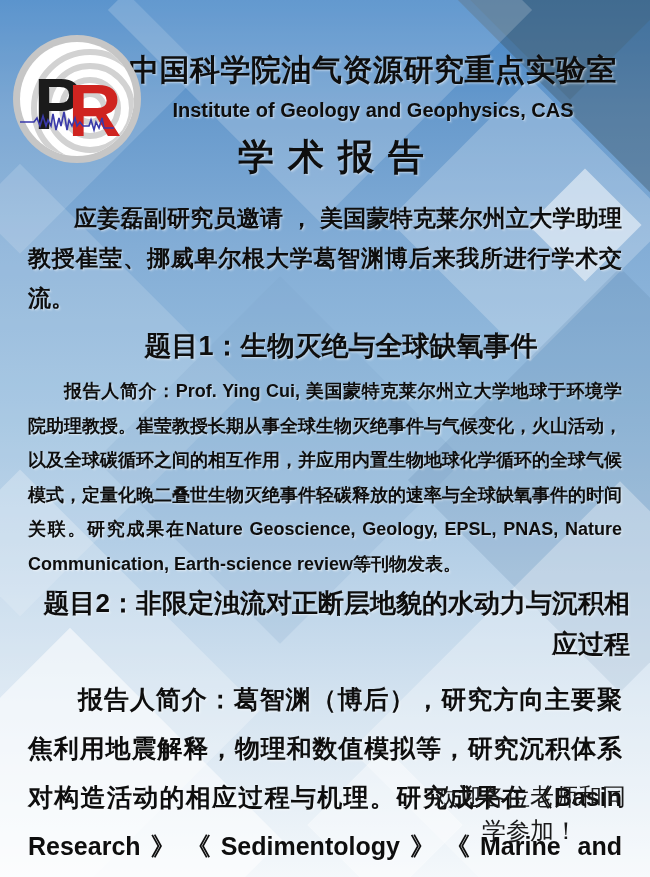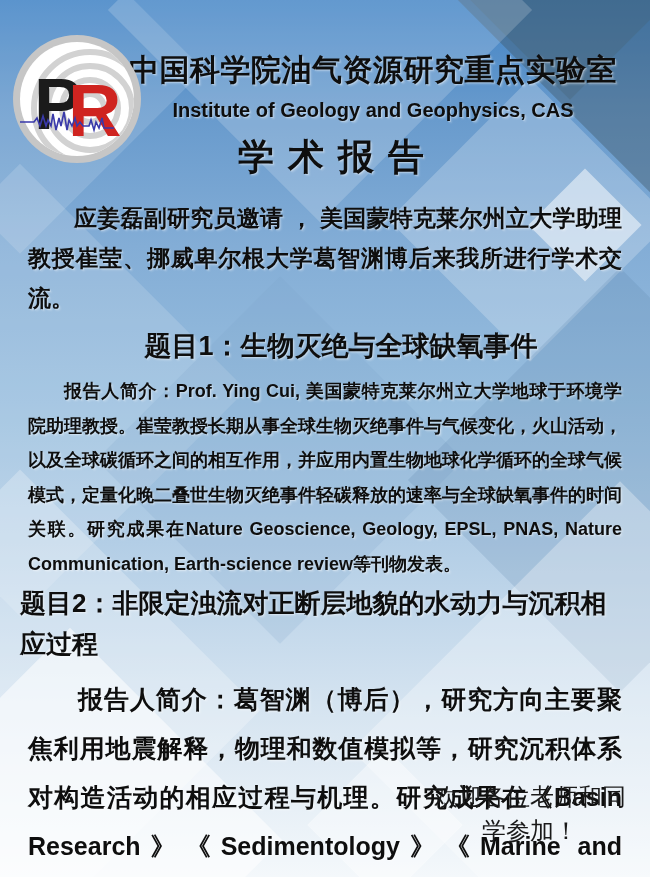--- a/index.html
+++ b/index.html
@@ -16,21 +16,21 @@
   .content{position:relative;z-index:1;}
   .emboss{text-shadow:1px 1px 0 rgba(255,255,255,.28),2px 2px 2px rgba(255,255,255,.22);}
   .logo{position:absolute;left:12px;top:34px;width:130px;height:130px;z-index:2;}
   .header-text{margin-left:96px;padding-top:52px;text-align:center;}
   .title-cn{font-size:30px;font-weight:bold;letter-spacing:.5px;line-height:35px;}
   .title-en{font-size:20px;font-weight:bold;margin-top:12px;line-height:23px;}
   .event-type{text-align:center;font-size:36px;font-weight:bold;letter-spacing:14px;padding-left:26px;margin-top:14px;line-height:42px;}
   .intro{margin:20px 28px 0 28px;font-size:23px;font-weight:bold;line-height:40px;text-indent:2em;text-align:justify;}
   .talk-title-1{margin-top:10px;text-align:center;font-size:27px;font-weight:bold;line-height:36px;padding-left:32px;}
   .talk-bio{margin:10px 28px 0 28px;font-size:18px;font-weight:bold;line-height:34.5px;text-indent:2em;text-align:justify;}
-  .talk-title-2{margin:2px 20px 0 20px;text-align:left;font-size:26px;font-weight:bold;line-height:41px;}
+  .talk-title-2{margin:2px 20px 0 20px;text-align:right;font-size:26px;font-weight:bold;line-height:41px;}
   .talk-bio-2{margin:10px 28px 0 28px;font-size:25px;font-weight:bold;line-height:49px;text-indent:2em;text-align:justify;}
   .footer-left{margin:10px 0 0 64px;}
   .footer-row{font-size:24px;font-weight:bold;line-height:38px;}
   .welcome{position:absolute;left:430px;top:780px;width:200px;text-align:center;font-size:24px;font-weight:normal;line-height:34px;color:#1a1a1a;}
 </style>
 </head>
 <body>
 
 <div class="poster">
 

